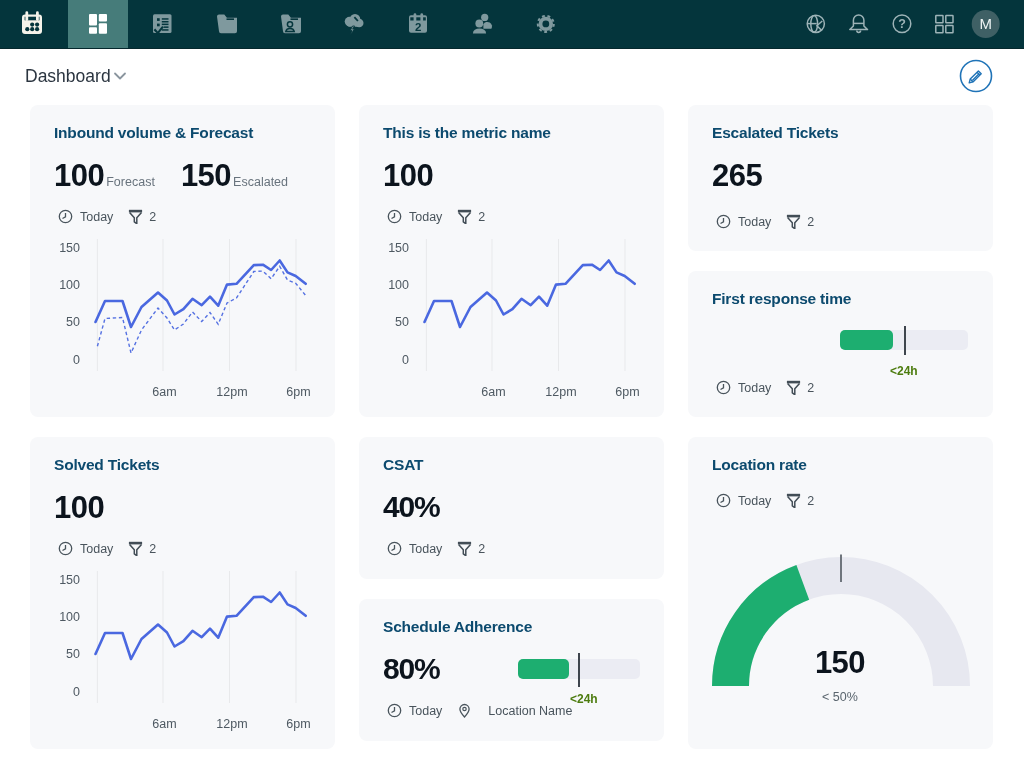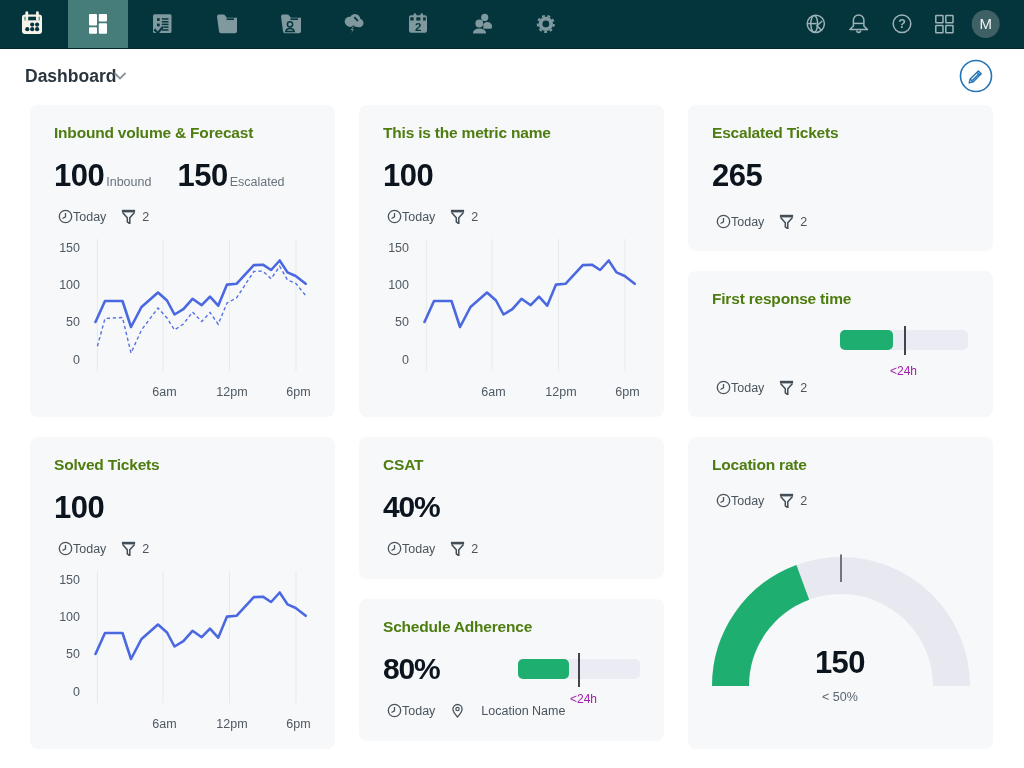--- a/index.html
+++ b/index.html
@@ -2,37 +2,37 @@
 <html><head>
 <meta charset="utf-8">
 <style>
   * { margin:0; padding:0; box-sizing:border-box; }
   html,body { width:1024px; height:768px; background:#fff; font-family:"Liberation Sans", sans-serif; overflow:hidden; }
   .abs { position:absolute; }
   
   #nav { position:absolute; left:0; top:0; width:1024px; height:48px; background:#04353c; box-shadow:0 1px 0 #05282d; }
   .tabhl { position:absolute; left:68px; top:0; width:60px; height:48px; background:#467c7a; }
   
-  #phead { position:absolute; left:25px; top:66px; font-size:17.5px; color:#2b3540;font-weight:bold; }
+  #phead { position:absolute; left:25px; top:66px; font-size:17.5px; color:#2b3540; }
   
   .card { position:absolute; background:#f7f8fa; border-radius:8px; }
-  .title { position:absolute; left:24px; top:19px; font-size:15.5px; font-weight:700; color:#4d7c0f; letter-spacing:-0.2px;}
+  .title { position:absolute; left:24px; top:19px; font-size:15.5px; font-weight:700; color:#0c4a6e; letter-spacing:-0.2px;}
   .numrow { position:absolute; left:24px; top:53px; height:32px; display:flex; align-items:baseline; }
   .big { font-size:31px; font-weight:700; color:#0c141d; letter-spacing:-0.5px; }
   .nlabel { font-size:12.5px; color:#68737d; margin-left:2px; font-weight:400;}
   .meta { position:absolute; left:28px; top:103px; height:17px; display:flex; align-items:center; font-size:12.5px; color:#49545c; }
   .meta svg { display:block; }
-  .meta .t { }
+  .meta .t { margin-left:7px; }
   .meta .f { margin-left:15px; }
   .meta .n2 { margin-left:6px; }
   .pbar { position:absolute; }
   .pbar .track { position:absolute; left:0; top:0; border-radius:5px; background:#ebecf3; width:128px; height:20px;}
   .pbar .fill { position:absolute; left:0; top:0; border-radius:5px; background:#1dae70; width:53px; height:20px;}
   .pbar .mark { position:absolute; width:2px; background:#3e454d; }
-  .pbar .lbl { position:absolute; font-size:12px; font-weight:400; color:#a21caf; }
+  .pbar .lbl { position:absolute; font-size:12px; font-weight:700; color:#4d7c0f; }
 </style>
 </head>
 <body>
 <div id="nav">
   <div class="tabhl"></div>
   <svg class="abs" style="left:0;top:0" width="1024" height="48" viewBox="0 0 1024 48">
 
     <g fill="#f5f3ea">
       <rect x="22" y="14.5" width="20" height="19.5" rx="3"></rect>
     </g>
@@ -156,21 +156,21 @@
     <path d="M11.2 20.1 l2.8 2.8"></path>
     <path d="M18 13.3 l2.8 2.8"></path>
     <path d="M13.3 21.4 l7 -7"></path>
   </g>
 </svg>
 
 <div class="card" style="left:30px;top:105px;width:305px;height:312px;">
   <div class="title">Inbound volume &amp; Forecast</div>
   <div class="numrow">
       <span class="big">100</span>
-      <span class="nlabel">Inbound</span>
+      <span class="nlabel">Forecast</span>
       <span class="big" style="margin-left:26px">150</span>
       <span class="nlabel">Escalated</span>
     </div>
   <div class="meta">
     <svg width="15" height="15" viewBox="0 0 15 15">
         <circle cx="7.5" cy="7.5" r="6.2" stroke="#49545c" stroke-width="1.3" fill="none"></circle>
         <path d="M7.5 4 v3.8 l-3 1.7" stroke="#49545c" stroke-width="1.3" fill="none"></path>
       </svg>
     <span class="t">Today</span>
     <svg class="f" width="15" height="15" viewBox="0 0 15 15">

